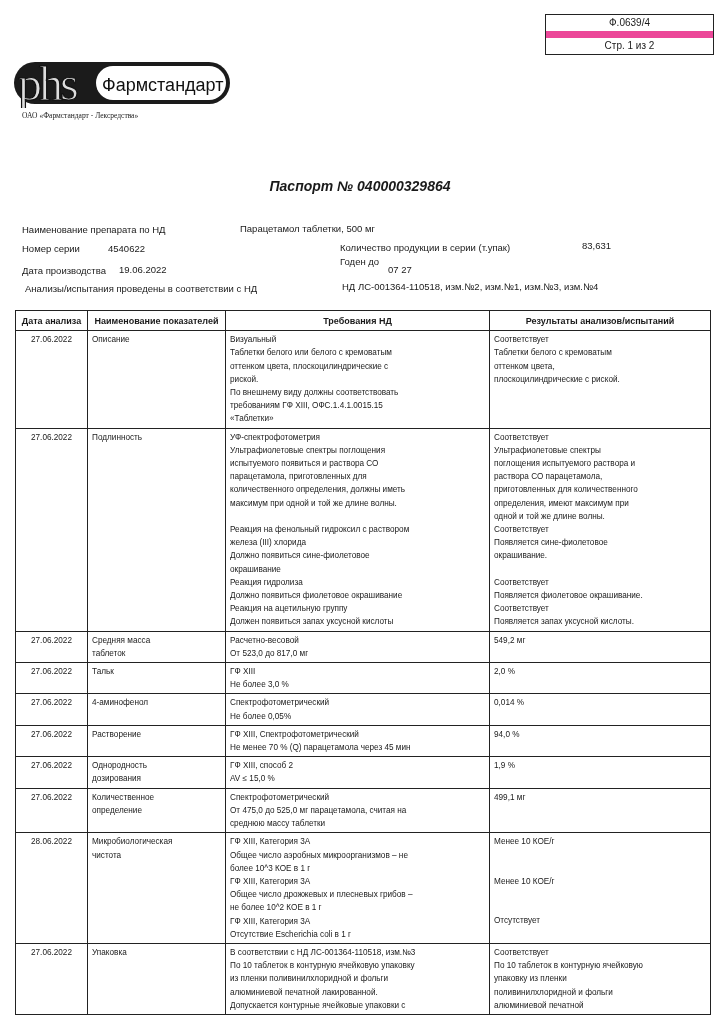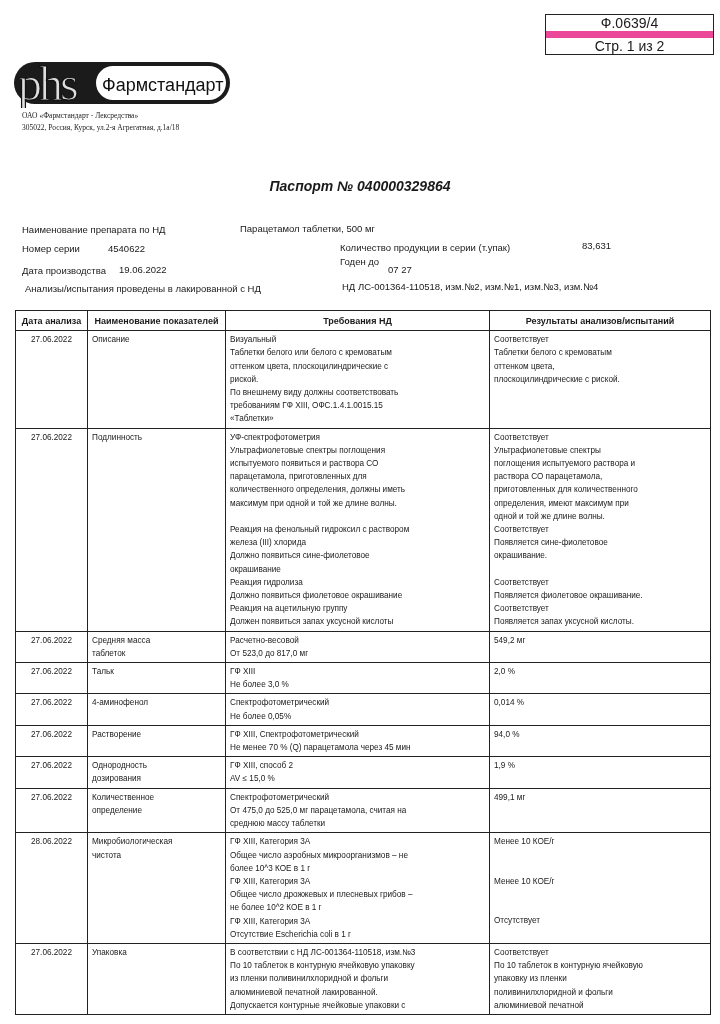--- a/index.html
+++ b/index.html
@@ -1,21 +1,21 @@
 <!DOCTYPE html>
 <html><head>
 <meta charset="utf-8">
 <style>
   html,body{margin:0;padding:0;background:#fff;}
   body{width:720px;height:1024px;position:relative;overflow:hidden;font-family:"Liberation Sans","DejaVu Sans",sans-serif;color:#1a1a1a;}
-  .formbox{position:absolute;left:545px;top:14px;width:167px;border:1px solid #222;font-size:14px;}
+  .formbox{position:absolute;left:545px;top:14px;width:167px;border:1px solid #222;font-size:10px;}
   .formbox div{height:16px;line-height:16px;text-align:center;}
   .formbox div+div{border-top:7px solid #ec4899;}
   .logo{position:absolute;left:14px;top:58px;width:218px;height:50px;}
-  .company{position:absolute;left:22px;top:110px;font-family:"Liberation Serif",serif;font-size:7.5px;line-height:11.5px;}
+  .company{position:absolute;left:22px;top:110px;font-family:"Liberation Serif",serif;font-size:7.5px;line-height:11.5px;text-align:right;}
   .title{position:absolute;left:0;width:720px;top:178px;text-align:center;font-size:14px;font-weight:bold;font-style:italic;}
   .meta{position:absolute;font-size:9.5px;white-space:nowrap;}
   .meta b{font-weight:normal;margin-top:20px;}
   table.main{position:absolute;left:15px;top:310px;width:695px;border-collapse:collapse;font-size:8.2px;table-layout:fixed;}
   table.main td, table.main th{border:1px solid #222;vertical-align:top;padding:2px 4px;line-height:13.2px;}
   table.main th{font-weight:bold;font-size:9px;vertical-align:top;padding-top:4px;}
   .line{display:block;min-height:13.2px;}
   .c-date{text-align:center;}
 </style>
 </head>
@@ -28,39 +28,38 @@
 
 <svg class="logo" viewBox="0 0 218 50">
   <rect x="0" y="4" width="216" height="42" rx="21" fill="#1b1b1b"></rect>
   <rect x="82" y="8" width="130" height="34" rx="17" fill="#fff"></rect>
   <text x="4" y="42" font-family="Liberation Serif, serif" font-size="48" fill="#ddd" stroke="#111" stroke-width="1.2" letter-spacing="-3">phs</text>
   <text x="88" y="33" font-family="Liberation Sans, sans-serif" font-size="18" fill="#111">Фармстандарт</text>
 </svg>
 
 <div class="company">
   <div>ОАО «Фармстандарт - Лексредства»</div>
-  <div>305022, Россия, Курск, ул.2-я Агрегатная, д.1а/18</div>
 </div>
 
 <div class="title">Паспорт № 040000329864</div>
 
 <div class="meta" style="left:22px;top:224px;"><b>Наименование препарата по НД</b></div>
 <div class="meta" style="left:224px;top:223px;padding-left:16px;">Парацетамол таблетки, 500 мг</div>
 
 <div class="meta" style="left:22px;top:243px;"><b>Номер серии</b></div>
 <div class="meta" style="left:108px;top:243px;">4540622</div>
 <div class="meta" style="left:340px;top:242px;"><b>Количество продукции в серии (т.упак)</b></div>
 <div class="meta" style="left:582px;top:240px;">83,631</div>
 
 <div class="meta" style="left:22px;top:265px;"><b>Дата производства</b></div>
 <div class="meta" style="left:119px;top:264px;">19.06.2022</div>
 <div class="meta" style="left:340px;top:256px;"><b>Годен до</b></div>
 <div class="meta" style="left:388px;top:264px;">07 27</div>
 
-<div class="meta" style="left:25px;top:283px;"><b>Анализы/испытания проведены в лакированной с НД</b></div>
+<div class="meta" style="left:25px;top:283px;"><b>Анализы/испытания проведены в соответствии с НД</b></div>
 <div class="meta" style="left:342px;top:281px;">НД ЛС-001364-110518, изм.№2, изм.№1, изм.№3, изм.№4</div>
 
 <table class="main">
   <colgroup>
     <col style="width:72px">
       <col style="width:138px">
       <col style="width:264px">
       <col style="width:221px">
   </colgroup>
   <thead>

